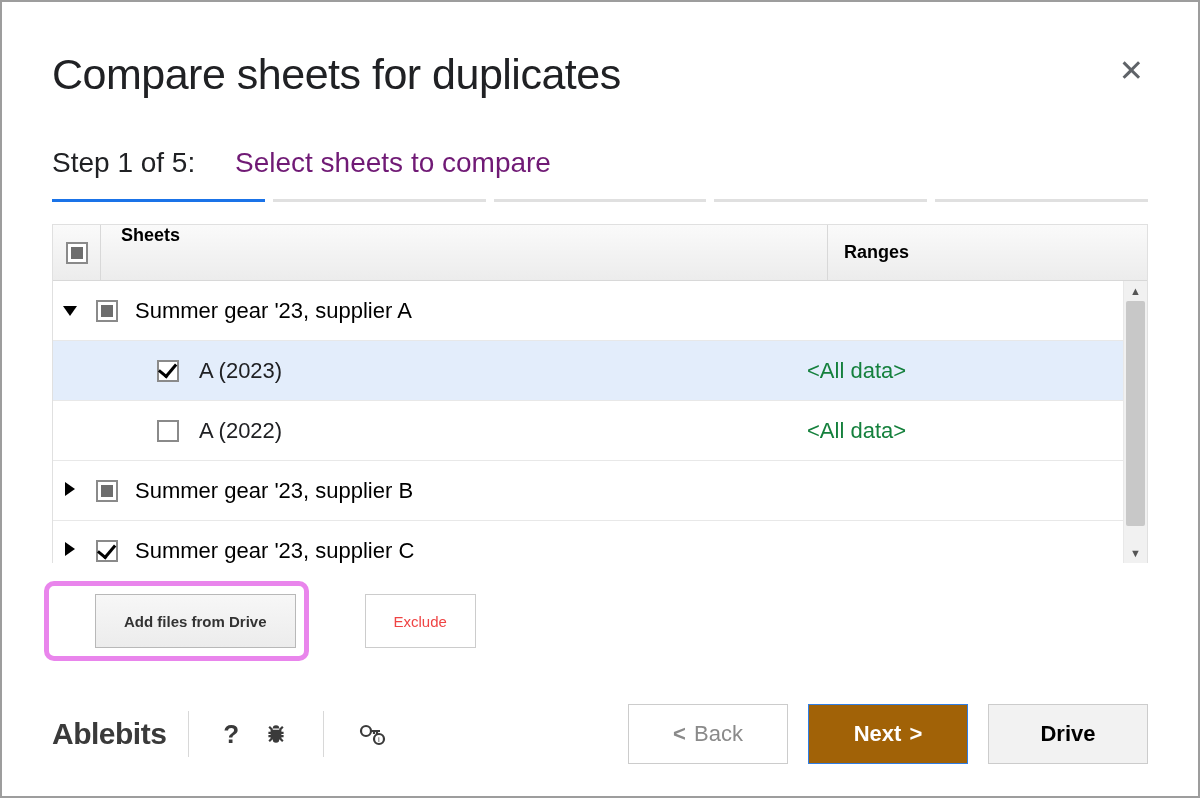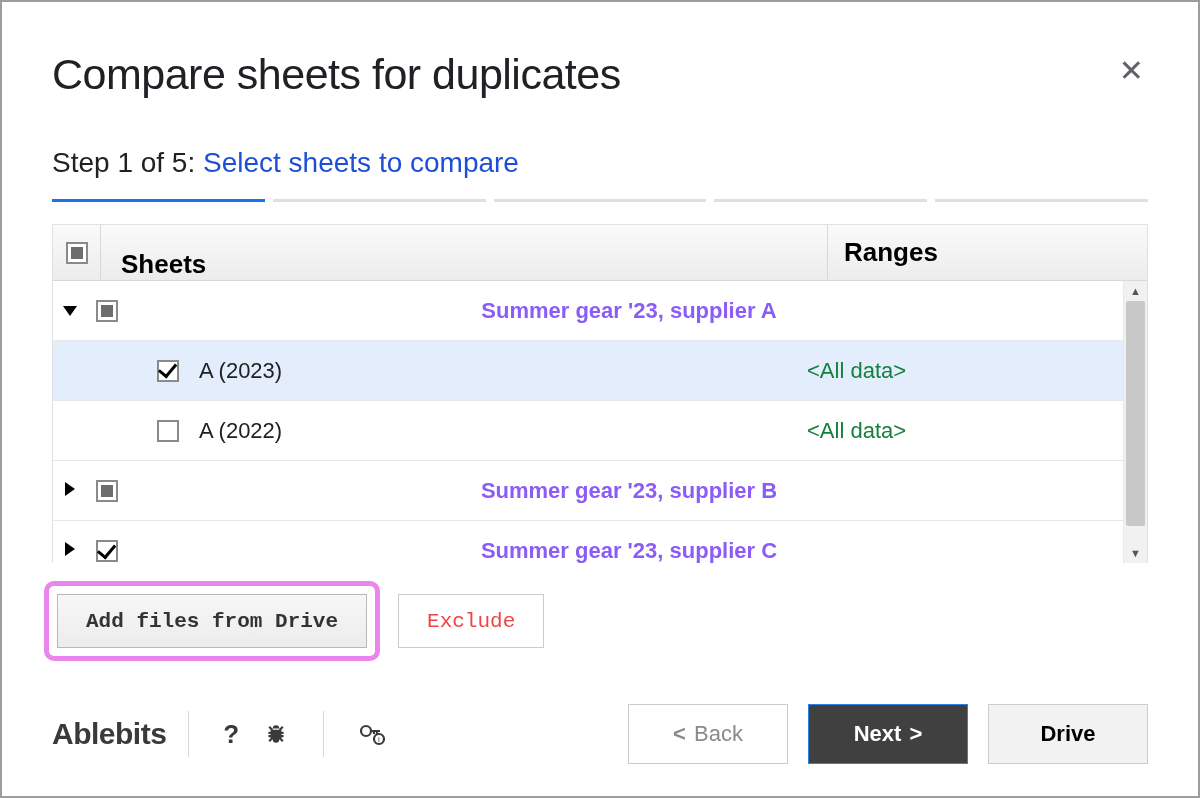--- a/index.html
+++ b/index.html
@@ -4,74 +4,74 @@
 <style>
   * { box-sizing: border-box; margin: 0; padding: 0; }
   html, body { width: 1200px; height: 798px; font-family: Arial, Helvetica, sans-serif; }
   body { border: 2px solid #9d9d9d; background: #fff; padding: 48px 50px 28px 50px; position: relative; }
   
   .title-row { display: flex; justify-content: space-between; align-items: flex-start; }
   .title { font-size: 43px; font-weight: 400; color: #202124; font-family: 'Segoe UI', Arial, sans-serif; letter-spacing: -0.5px; }
   .close-x { font-size: 30px; color: #5f6368; cursor: pointer; padding: 0 4px; line-height: 1; margin-top: 6px; }
   
   .step-row { margin-top: 48px; font-size: 28px; color: #202124; }
-  .step-action { color: #1d4ed8; }
+  .step-action { color: #701a75; margin-left: 32px; }
   
   .progress { margin-top: 20px; display: flex; gap: 8px; }
   .progress .seg { flex: 1; height: 3px; background: #e0e0e0; }
   .progress .seg.active { background: #1a73e8; }
   
   .table-wrap { margin-top: 22px; border: 1px solid #e0e0e0; border-bottom: none; }
-  .thead { display: flex; background: linear-gradient(#fafafa,#ececec); border-bottom: 1px solid #d8d8d8; height: 56px; align-items: flex-end; font-weight: 700; font-size: 26px; }
+  .thead { display: flex; background: linear-gradient(#fafafa,#ececec); border-bottom: 1px solid #d8d8d8; height: 56px; align-items: flex-start; font-weight: 700; font-size: 18px; }
   .col-cb { width: 48px; display:flex; align-items:center; justify-content:center; border-right: 1px solid #d8d8d8; height:100%; }
   .col-sheets { flex: 1; padding-left: 20px; }
   .col-ranges { width: 320px; padding-left: 16px; border-left: 1px solid #d8d8d8; height:100%; display:flex; align-items:center; }
   
   .scroll-area { height: 282px; overflow: hidden; position: relative; display:flex; }
   .rows { flex:1; }
   .scrollbar { width: 24px; background: #f1f1f1; display:flex; flex-direction:column; border-left:1px solid #e8e8e8;}
   .sb-arrow { height:20px; display:flex; align-items:center; justify-content:center; font-size:11px; color:#555; cursor:pointer;}
   .sb-track { flex:1; position:relative; }
   .sb-thumb { position:absolute; top:0; left:2px; right:2px; height: 225px; background:#c8c8c8; border-radius:2px;}
   
   .prow { display:flex; align-items:center; height:60px; border-bottom:1px solid #e8e8e8; font-size:22px; }
-  .prow.parent { font-weight:700; color:#8b5cf6;text-align:center; }
+  .prow.parent { font-weight:400; color:#000000; }
   .prow.parent .pcaret { width:34px; text-align:center; font-size:16px; }
   .prow.parent .pcb { width:40px; display:flex; align-items:center; justify-content:center; }
   .prow.parent .pname { flex:1; padding-left:8px; }
   .prow.child { font-weight:400; }
   .prow.child.selected { background:#e3edfb; }
   .prow.child .ccaret { width:90px; }
   .prow.child .ccb { width:50px; display:flex; align-items:center; justify-content:center; }
   .prow.child .cname { flex:1; padding-left:6px; color:#202124; }
   .prow.child .crange { width:320px; color:#15803d; font-size:22px; padding-left: 4px; }
   
   
   .cb { width:22px; height:22px; border:2px solid #8a8a8a; background:#fff; display:inline-flex; align-items:center; justify-content:center; cursor:pointer; }
   .cb.ind::after { content:""; width:12px; height:12px; background:#6d6d6d; display:block; }
   .cb.chk::after { content:""; width:14px; height:8px; border-left:3px solid #000; border-bottom:3px solid #000; transform: rotate(-50deg) translate(1px,-2px); display:block; }
   
   .caret-down { display:inline-block; width:0; height:0; border-left:7px solid transparent; border-right:7px solid transparent; border-top:10px solid #000; }
   .caret-right { display:inline-block; width:0; height:0; border-top:7px solid transparent; border-bottom:7px solid transparent; border-left:10px solid #000; }
   
   .actions { margin-top: 18px; display:flex; gap:18px; align-items:center; }
-  .btn { height:54px; padding: 0 28px; font-size:21px; border:1px solid #ccc; background:#fff; display:inline-flex; align-items:center; justify-content:center; cursor:pointer; font-family:Liberation Mono, monospace; }
+  .btn { height:54px; padding: 0 28px; font-size:15px; border:1px solid #ccc; background:#fff; display:inline-flex; align-items:center; justify-content:center; cursor:pointer; font-family:Liberation Sans, sans-serif;margin-left:38px; }
   .btn.raised { background: linear-gradient(#f7f7f7,#ececec); border-color:#b8b8b8; font-weight:700; color:#333; }
   .btn.muted { color:#ef4444; }
   .highlight-ring { padding:8px; border:5px solid #e985ec; border-radius:10px; margin-left:-8px; }
   
   .footer { position:absolute; left:50px; right:50px; bottom:32px; display:flex; align-items:center; }
   .brand { font-size:30px; font-weight:700; color:#3a3a3a; letter-spacing:-0.5px; }
   .divider { width:1px; height:46px; background:#d8d8d8; margin: 0 22px; }
   .ficon { font-size:26px; color:#3a3a3a; margin: 0 12px; cursor:pointer; }
   .ficon svg { display:block; }
   .spacer { flex:1; }
   .fbtn { height:60px; min-width:160px; font-size:22px; border:1px solid #ccc; background:#fff; margin-left:20px; display:inline-flex; align-items:center; justify-content:center; cursor:pointer; font-family:inherit; gap:8px;}
   .fbtn.back { color:#8a8a8a; }
-  .fbtn.next { background:#404040; color:#fff; border-color:#2f7ee6; font-weight:700; }
+  .fbtn.next { background:#a16207; color:#fff; border-color:#2f7ee6; font-weight:700; }
   .fbtn.close { background:#f2f2f2; font-weight:700; }
   .chev { font-weight:700; }
 </style>
 </head>
 <body>
 
 <div class="title-row">
   <div class="title">Compare sheets for duplicates</div>
   <div class="close-x">✕</div>
 </div>

